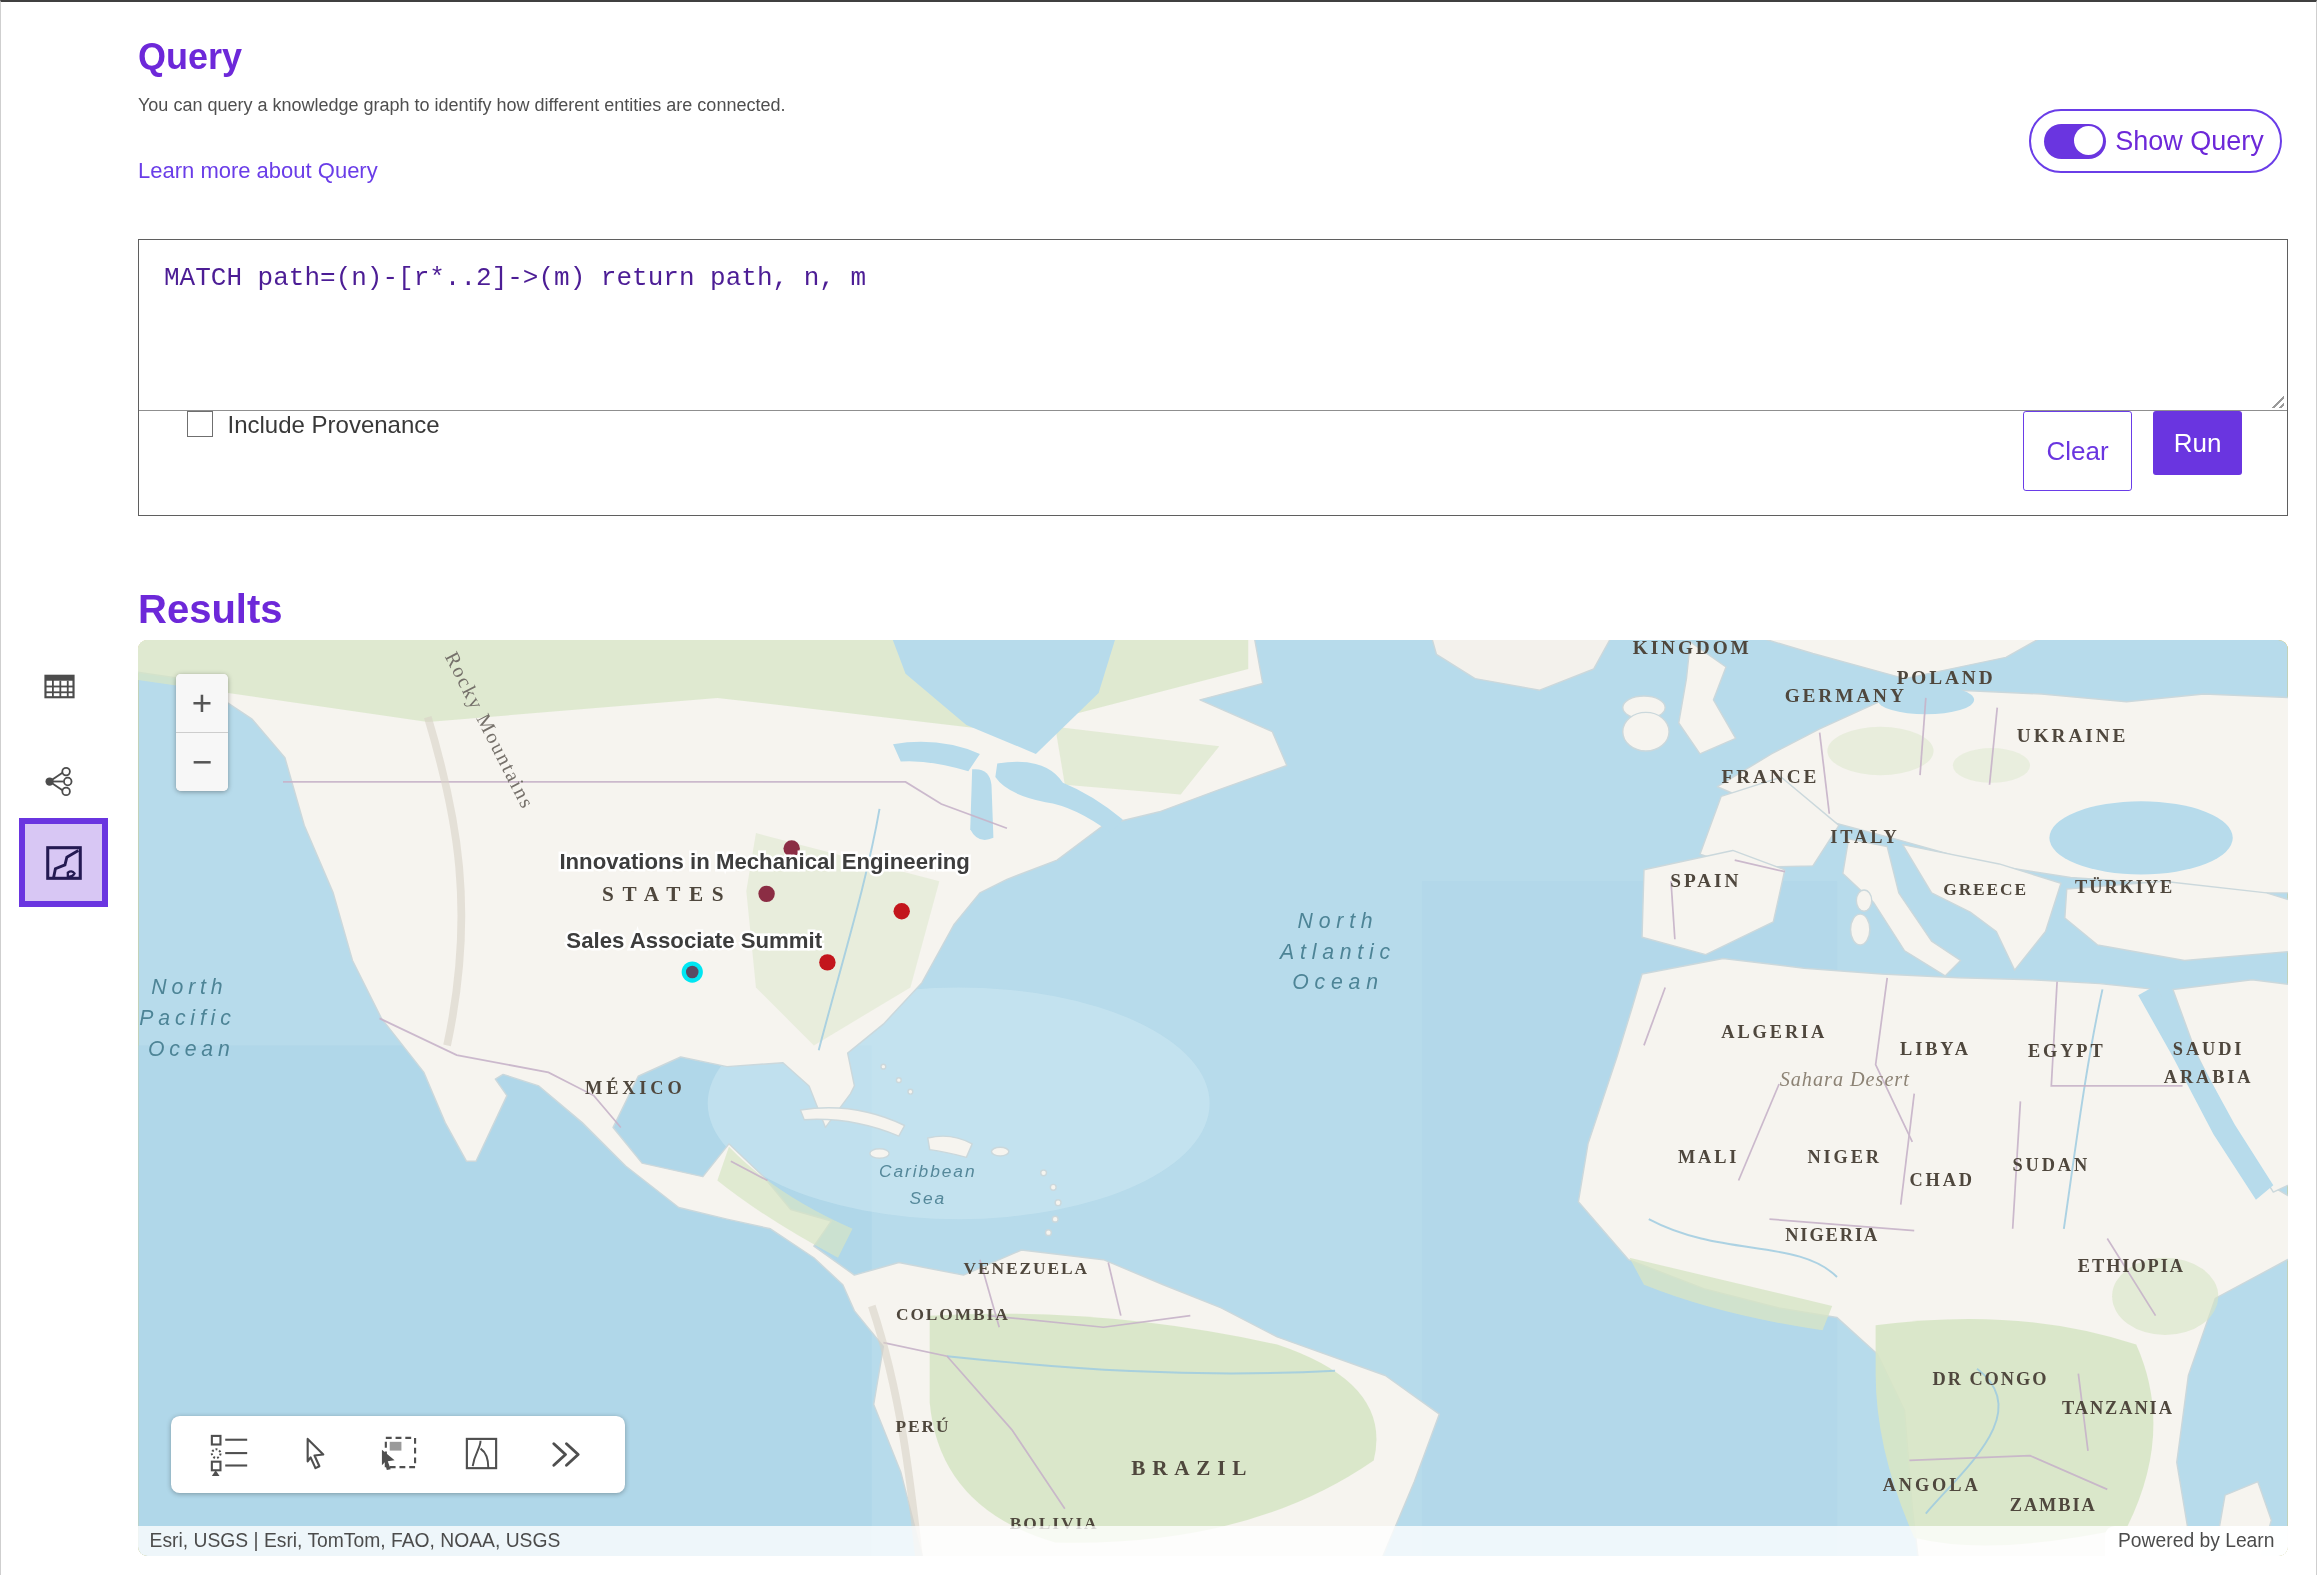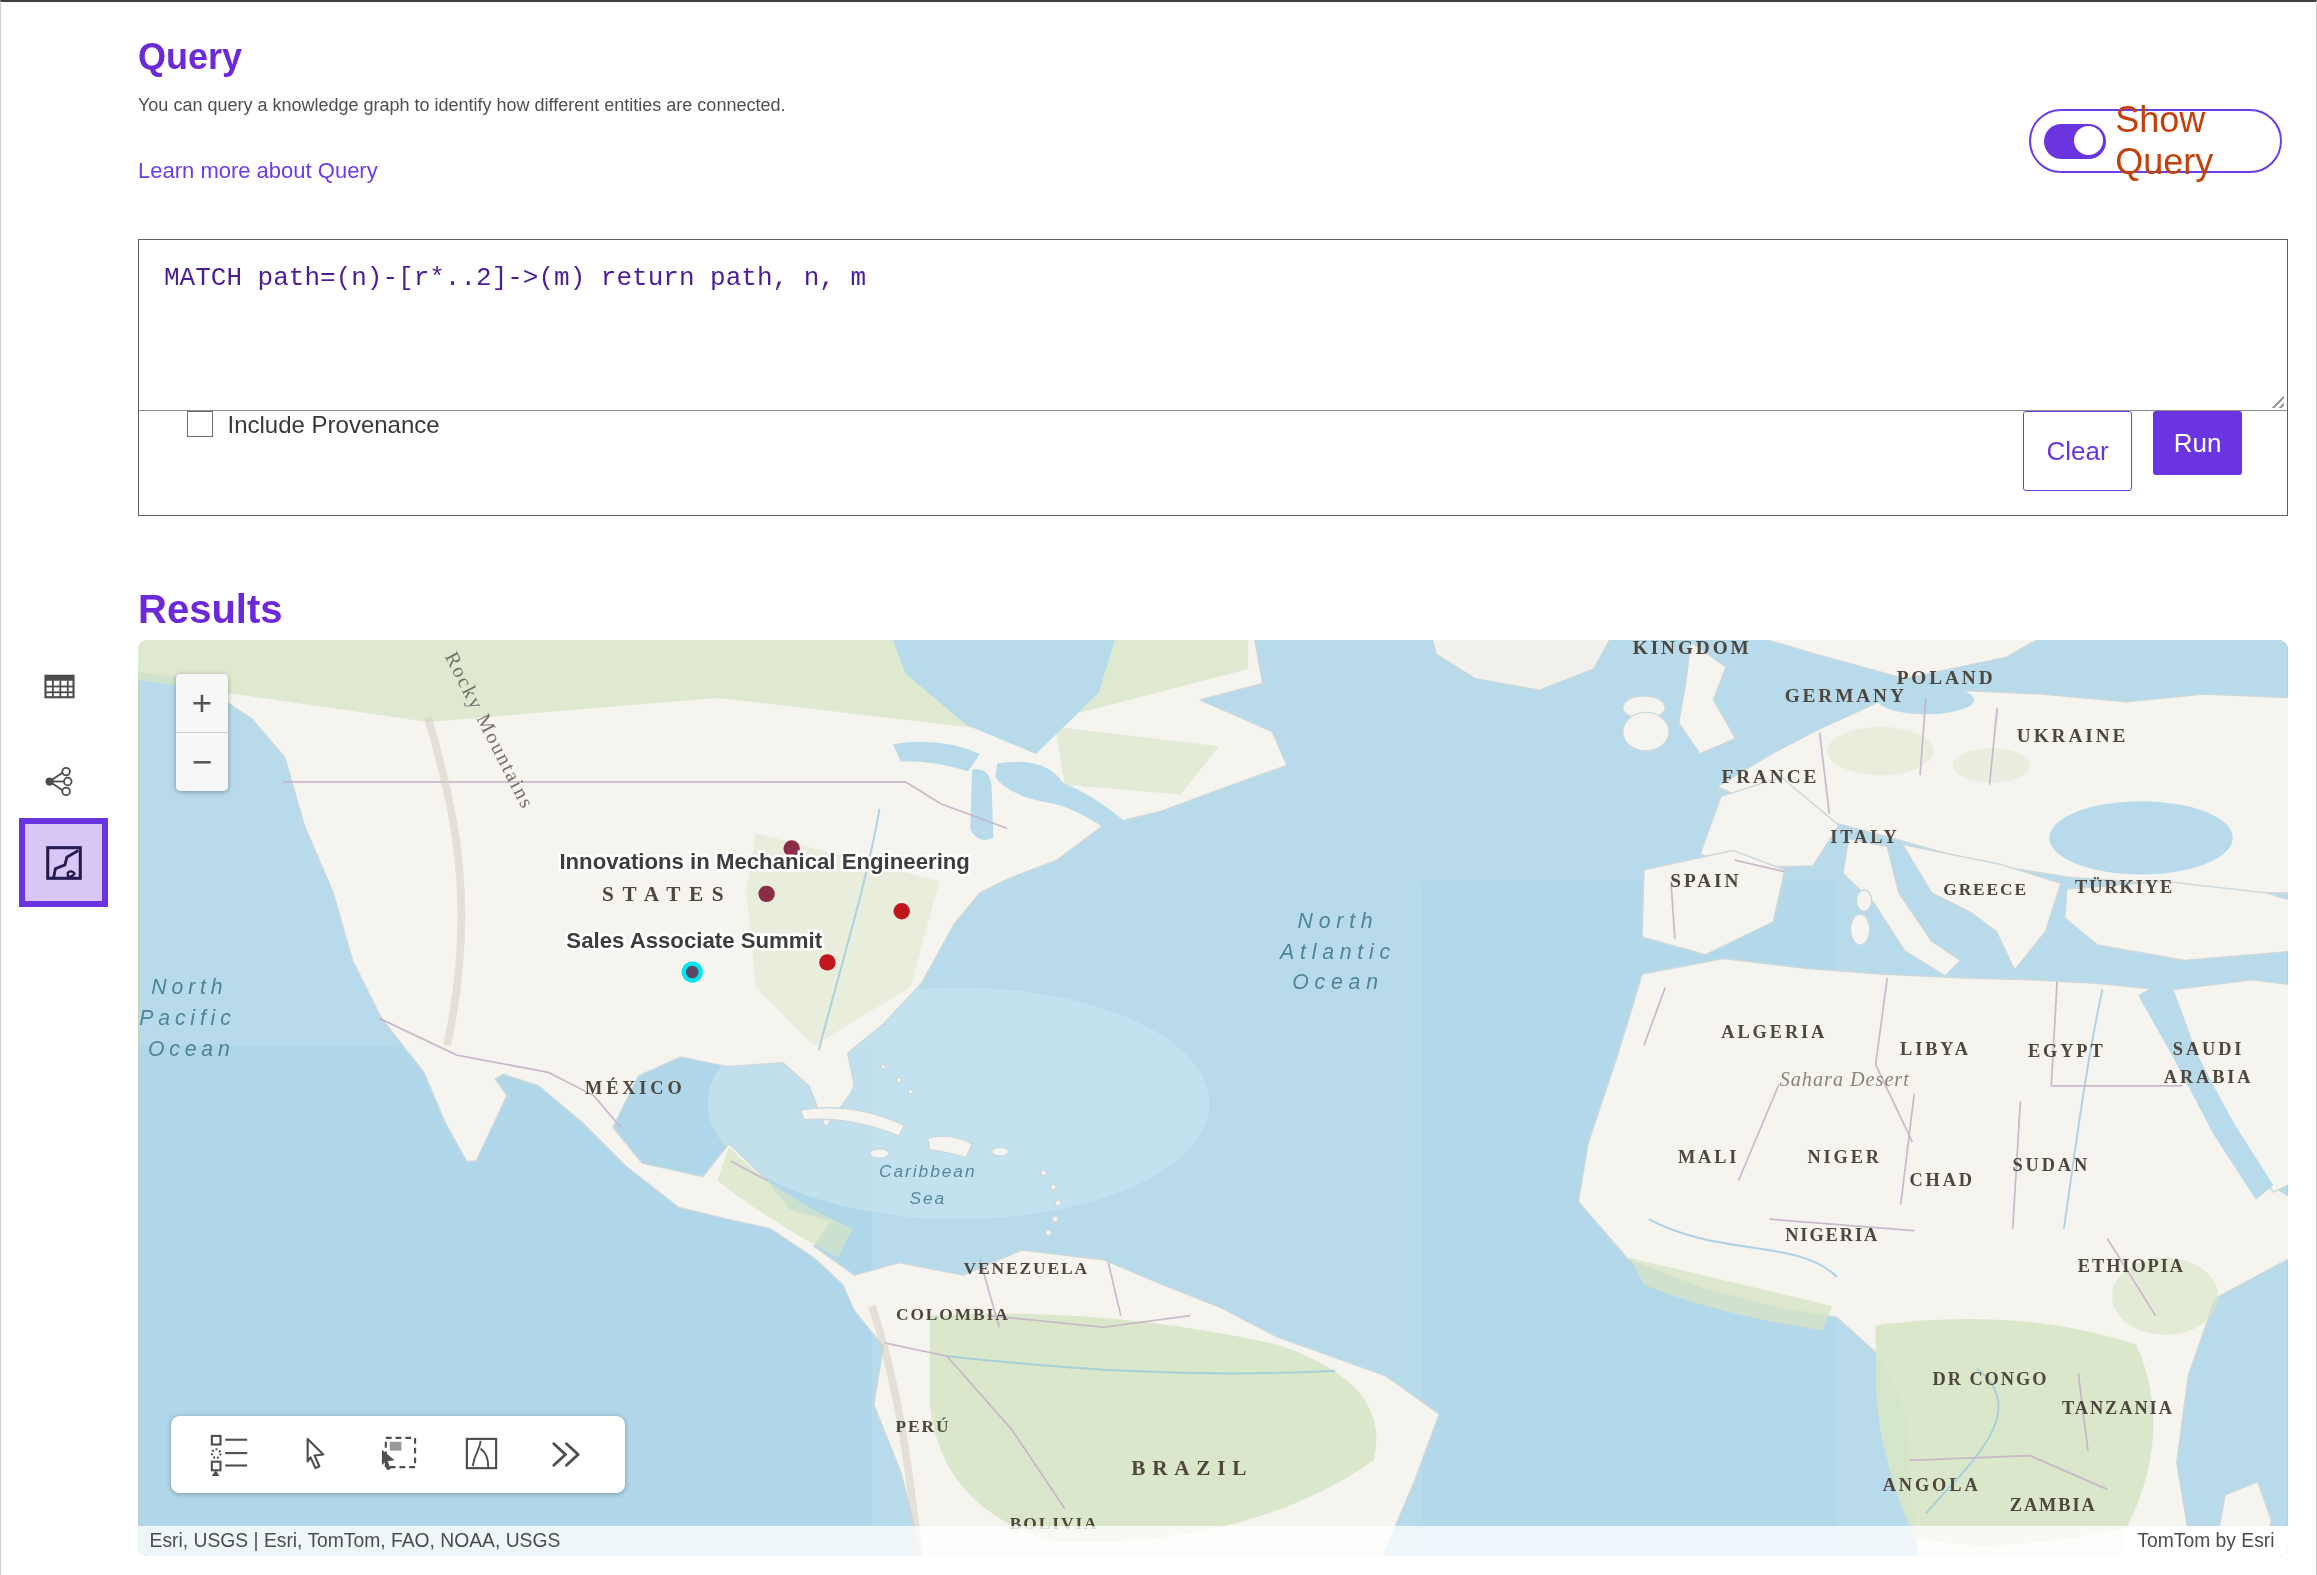--- a/index.html
+++ b/index.html
@@ -8,21 +8,21 @@
         border-bottom:1px solid #cfcfcf;box-sizing:border-box;
         font-family:"Liberation Sans",sans-serif;}
   .abs{position:absolute;}
   .page-title{left:137px;top:9.7px;font-size:36px;font-weight:bold;color:#6d28d9;}
   .page-desc{left:137px;top:93px;font-size:18px;color:#4f4f4f;}
   .learn-link{left:137px;top:156px;font-size:22px;color:#6a3de8;cursor:pointer;text-decoration:none;}
   .toggle-pill{left:2028px;top:107px;width:253px;height:64px;border:2.9px solid #6a3de8;border-radius:39px;
        background:#fff;display:flex;align-items:center;box-sizing:border-box;padding-left:12.6px;cursor:pointer;}
   .switch{width:62px;height:35px;border-radius:17.4px;background:#6a35e0;position:relative;flex:none;}
   .knob{position:absolute;right:2.9px;top:2.9px;width:29px;height:29px;border-radius:50%;background:#fff;}
-  .toggle-label{margin-left:9.7px;font-size:36px;color:#c2410c;}
+  .toggle-label{margin-left:9.7px;font-size:27px;color:#6d28d9;}
   .qpanel{left:137px;top:237px;width:2150px;height:277px;border:1.9px solid #5f5f5f;box-sizing:border-box;background:#fff;}
   .qtext{position:relative;height:171px;border-bottom:1px solid #8f8f8f;box-sizing:border-box;
          padding:23px 25px;font-family:"Liberation Mono",monospace;font-size:26px;color:#4c1d95;white-space:pre;}
   .grip{position:absolute;right:2.9px;bottom:2.9px;width:15.4px;height:15.4px;
         background:repeating-linear-gradient(135deg,transparent 0 2.9px,#9a9a9a 2.9px 4.8px);
         clip-path:polygon(100% 0,100% 100%,0 100%);cursor:nwse-resize;}
   .qfooter{height:102px;display:flex;padding:0 45px 0 48px;}
   .checkbox{width:26px;height:26px;border:1.9px solid #6f6f6f;background:#fff;box-sizing:border-box;flex:none;cursor:pointer;}
   .cb-label{margin-left:14.5px;font-size:24px;color:#383838;}
   .spacer{flex:1;}
@@ -340,18 +340,18 @@
       </div>
       <div class="tool">
         <svg width="39" height="37" viewBox="0 0 40 38">
           <path d="M8,8 L20,19 L8,30 M21,8 L33,19 L21,30" fill="none" stroke="#4f4f4f" stroke-width="3" stroke-linecap="round" stroke-linejoin="round"></path>
         </svg>
       </div>
     </div>
 
     <div class="abs attrib">
       <span class="attrib-left">Esri, USGS | Esri, TomTom, FAO, NOAA, USGS</span>
-      <span class="attrib-right">TomTom by Esri</span>
+      <span class="attrib-right">Powered by Learn</span>
     </div>
   </div>
 
 </div>
 
 
 </body></html>

